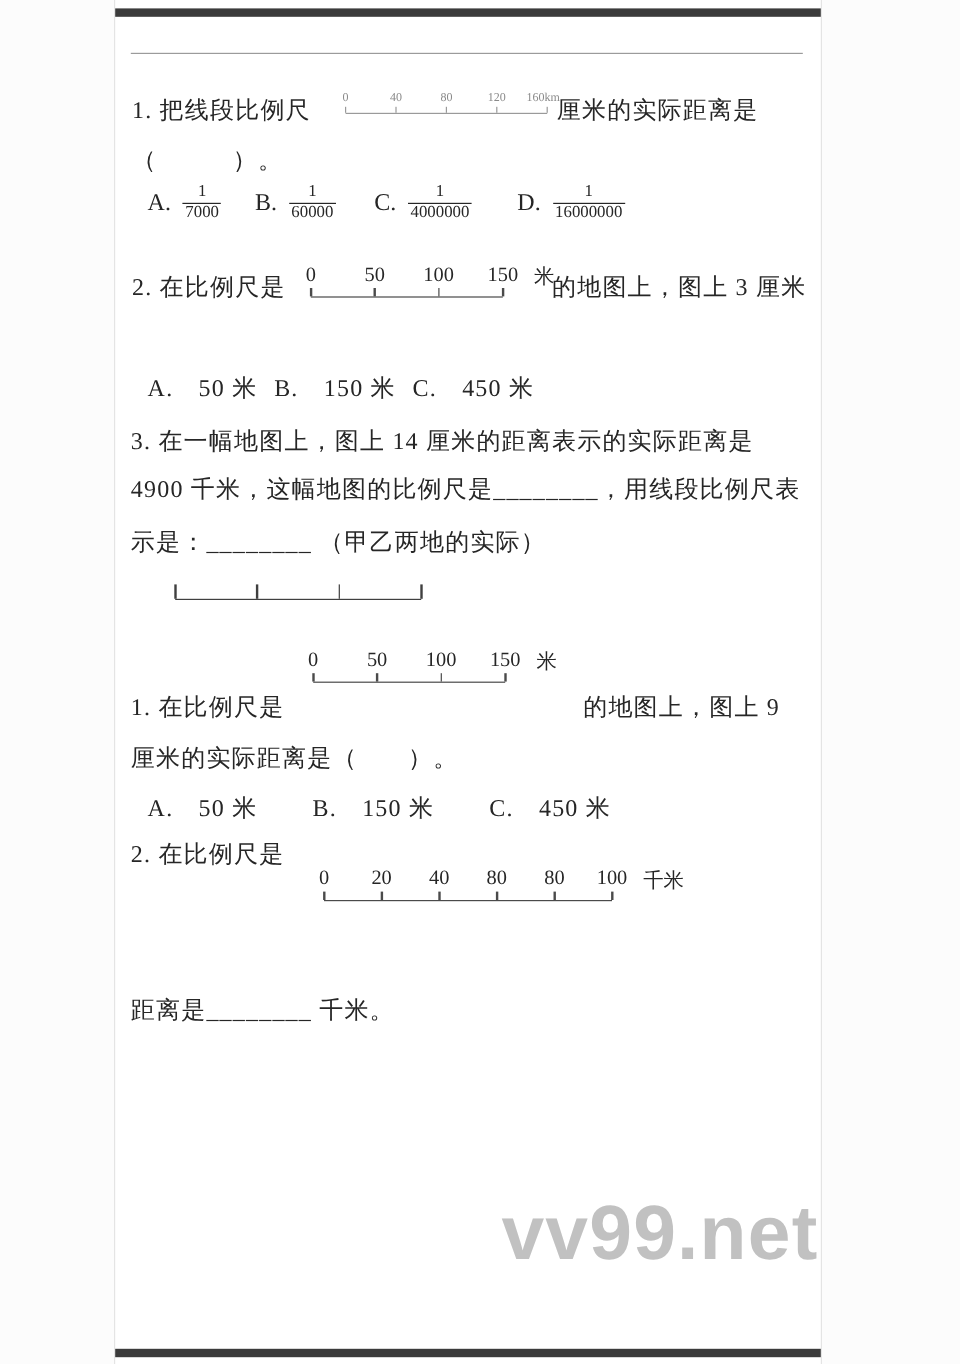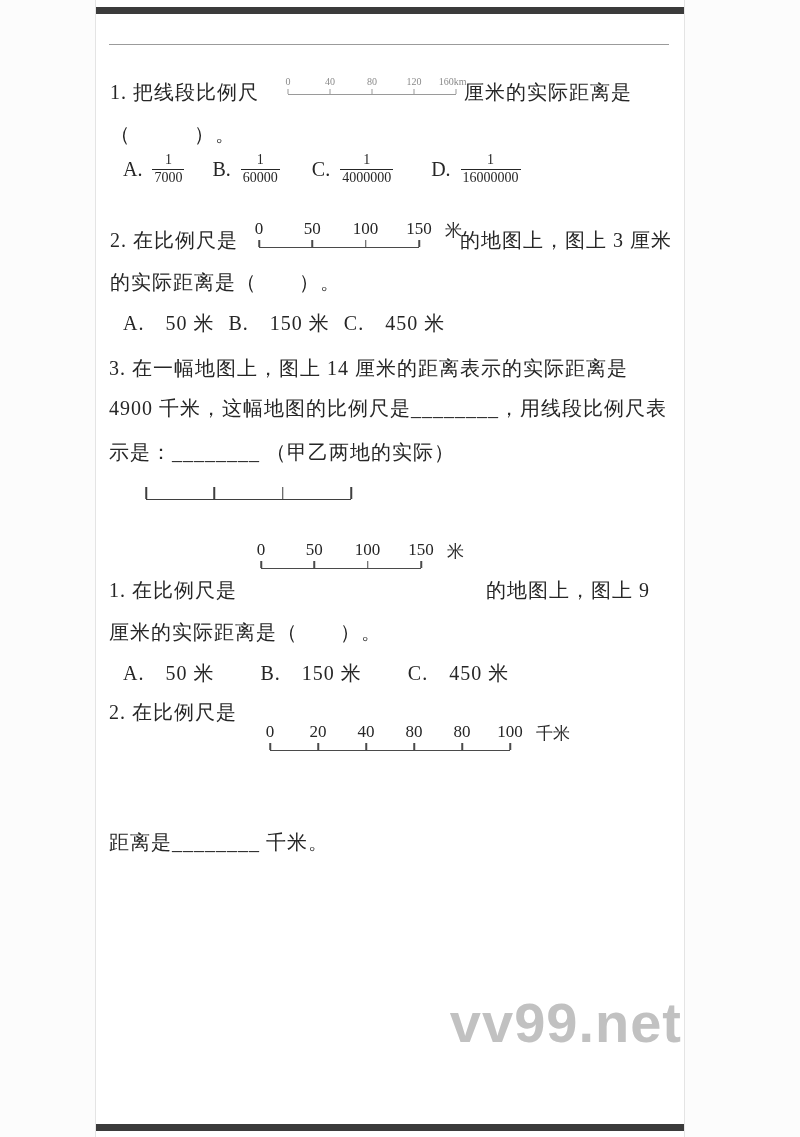--- a/index.html
+++ b/index.html
@@ -50,21 +50,21 @@
   .frac .num { display:block; border-bottom:1px solid #262626; padding:0 3px; }
   .frac .den { display:block; padding:0 2px; }
   .sp  { margin-left:28px; }
   .sp2 { margin-left:32px; }
   .sp3 { margin-left:38px; }
   .t-inline { font-size:20px; color:#262626; letter-spacing:1px; white-space:nowrap; }
 
   .watermark {
     position:absolute; top:990px; right:2px;
     font-family:"Liberation Sans", sans-serif;
-    font-size:56px; font-weight:bold; letter-spacing:1px;
+    font-size:64px; font-weight:bold; letter-spacing:1px;
     color:rgba(182,182,182,0.85);
   }
 </style>
 </head>
 <body>
 
 <div class="page">
 
   <div class="edge-bar edge-top"></div>
   <div class="separator"></div>
@@ -126,21 +126,20 @@
     </span>
     <span class="rline">
       <i class="tick" style="left:0%"></i>
         <i class="tick" style="left:33.3%"></i>
         <i class="tick" style="left:66.6%"></i>
         <i class="tick" style="left:100%"></i>
     </span>
   </div>
 
   <span class="t" style="top:228px;left:364px">的地图上，图上 3 厘米</span>
-  <span class="t" style="top:270px;left:14px">的实际距离是（　　）。</span>
 
   <div class="opt-row" style="top:310px;left:27px;gap:14px">
     <span class="t-inline">A.　50 米</span>
     <span class="t-inline">B.　150 米</span>
     <span class="t-inline">C.　450 米</span>
   </div>
 
   <span class="t" style="top:356px;left:13px">3. 在一幅地图上，图上 14 厘米的距离表示的实际距离是</span>
   <span class="t" style="top:396px;left:13px">4900 千米，这幅地图的比例尺是________，用线段比例尺表</span>
   <span class="t" style="top:440px;left:13px">示是：________ （甲乙两地的实际）</span>

